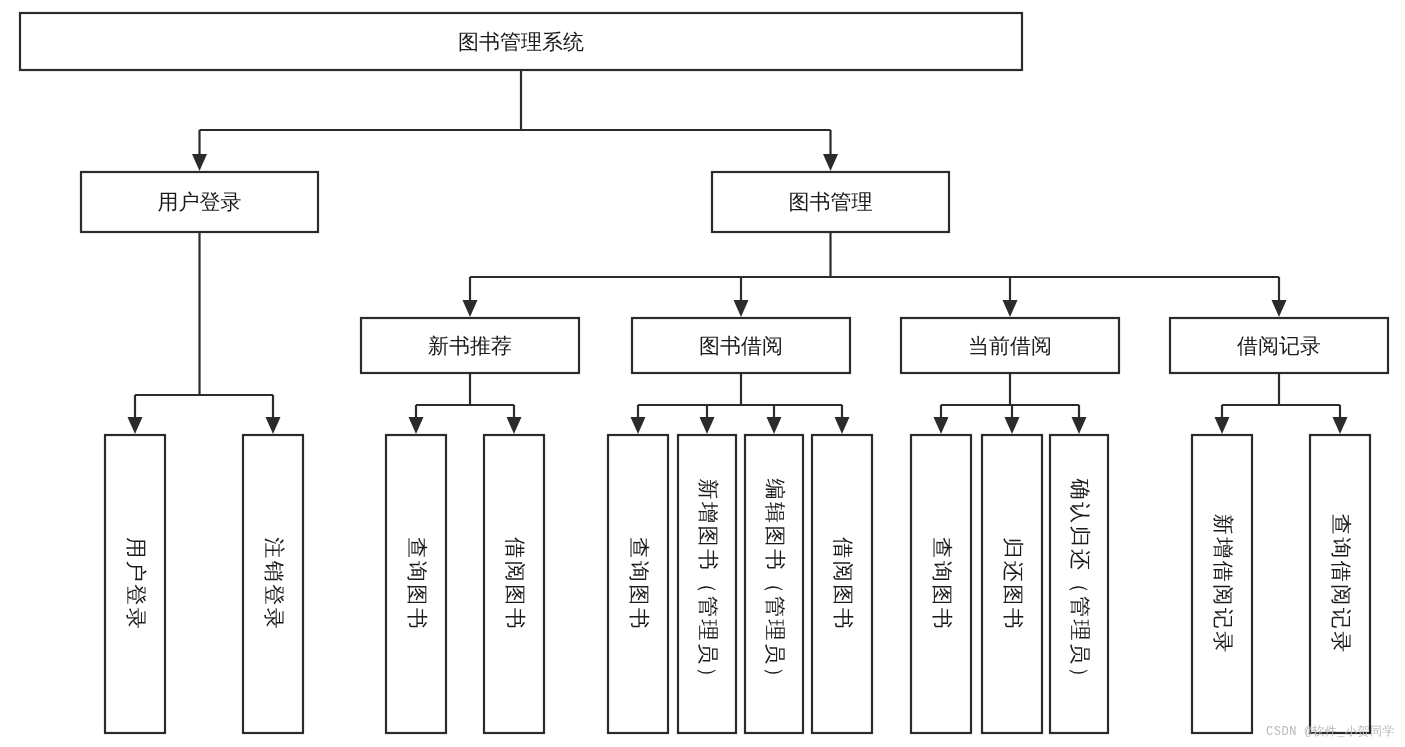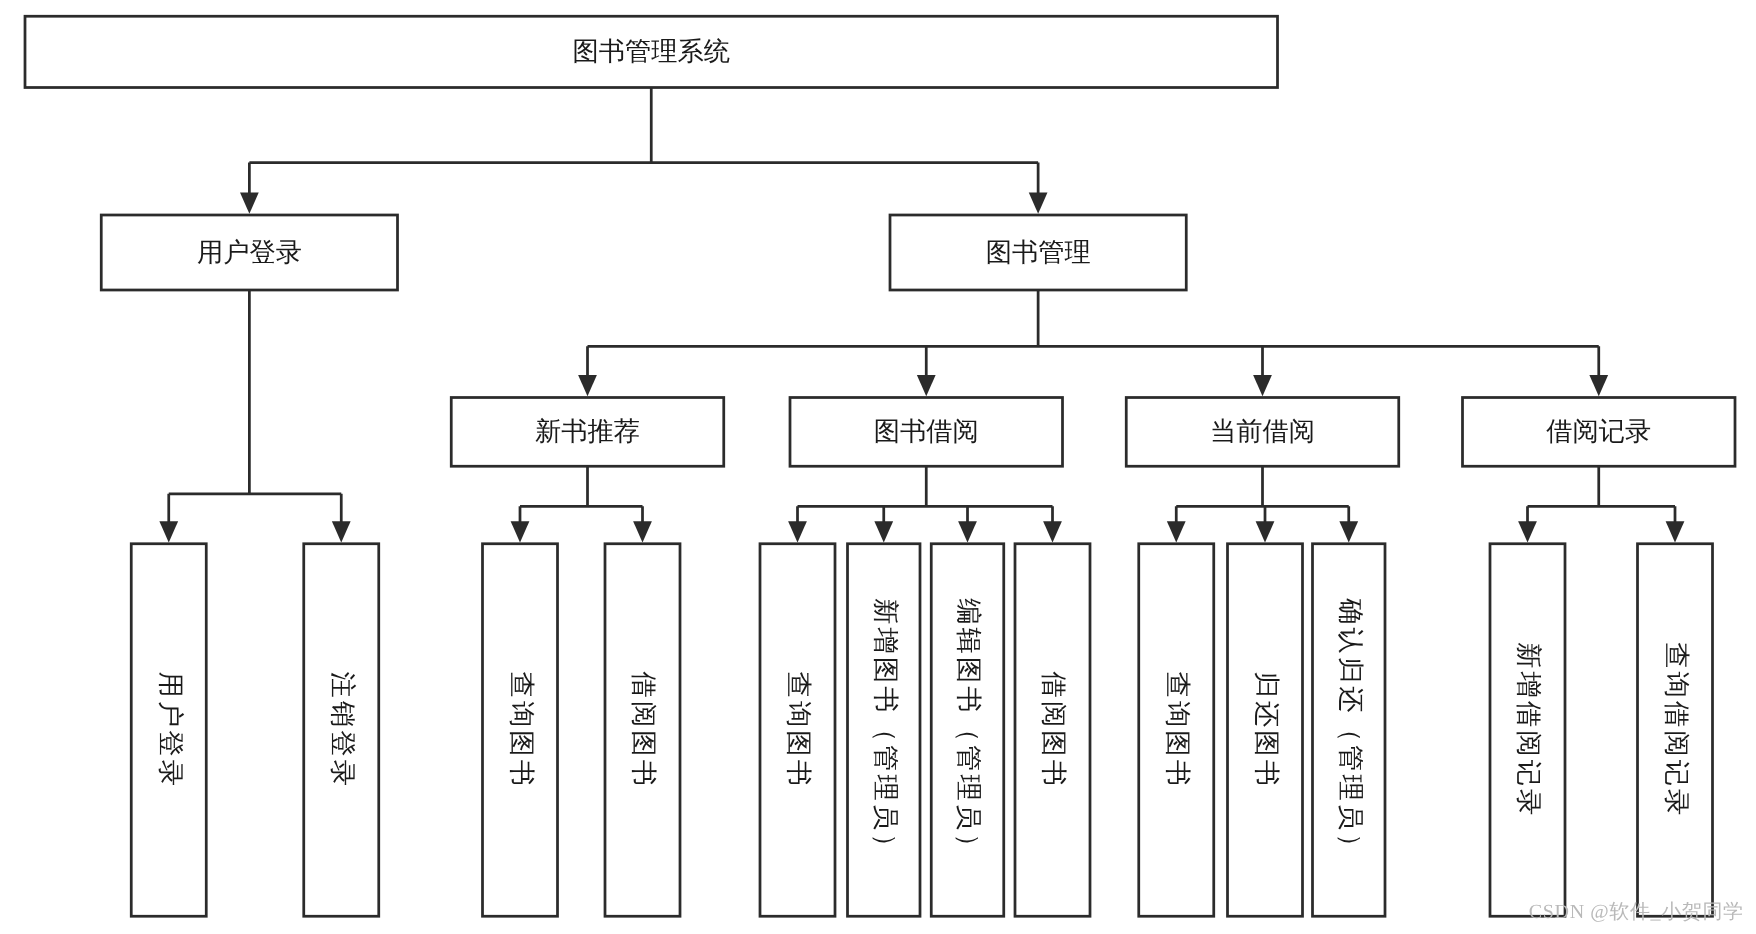--- a/index.html
+++ b/index.html
@@ -56,22 +56,22 @@
     font-size: 21px;
     fill: #1a1a1a;
     text-anchor: middle;
     dominant-baseline: middle;
     letter-spacing: 2px;
   }
   .watermark-text {
     position: absolute;
     right: 10px;
     bottom: 7px;
-    font-family: Liberation Serif, serif;
-    font-size: 16px;
+    font-family: Liberation Mono, monospace;
+    font-size: 12px;
     color: #b9b9b9;
     white-space: nowrap;
     user-select: none;
     letter-spacing: 0.5px;
   }
 </style>
 </head>
 <body>
 
 <div id="diagram-root">

